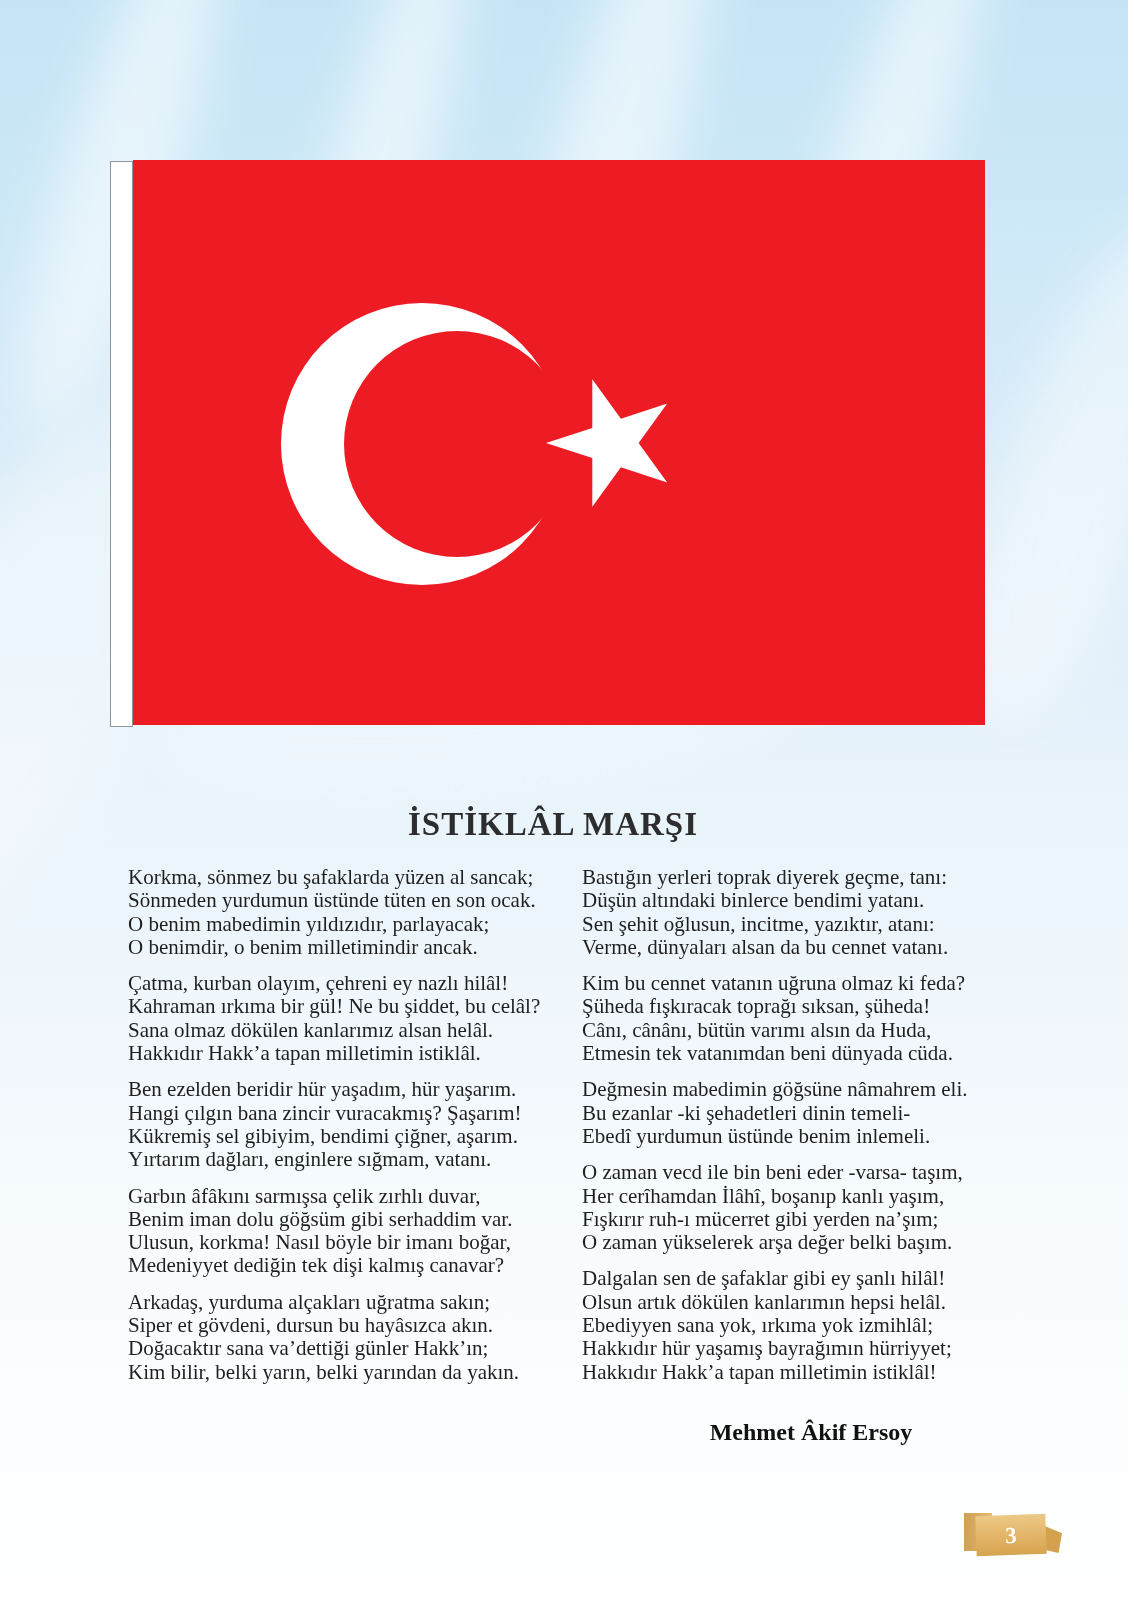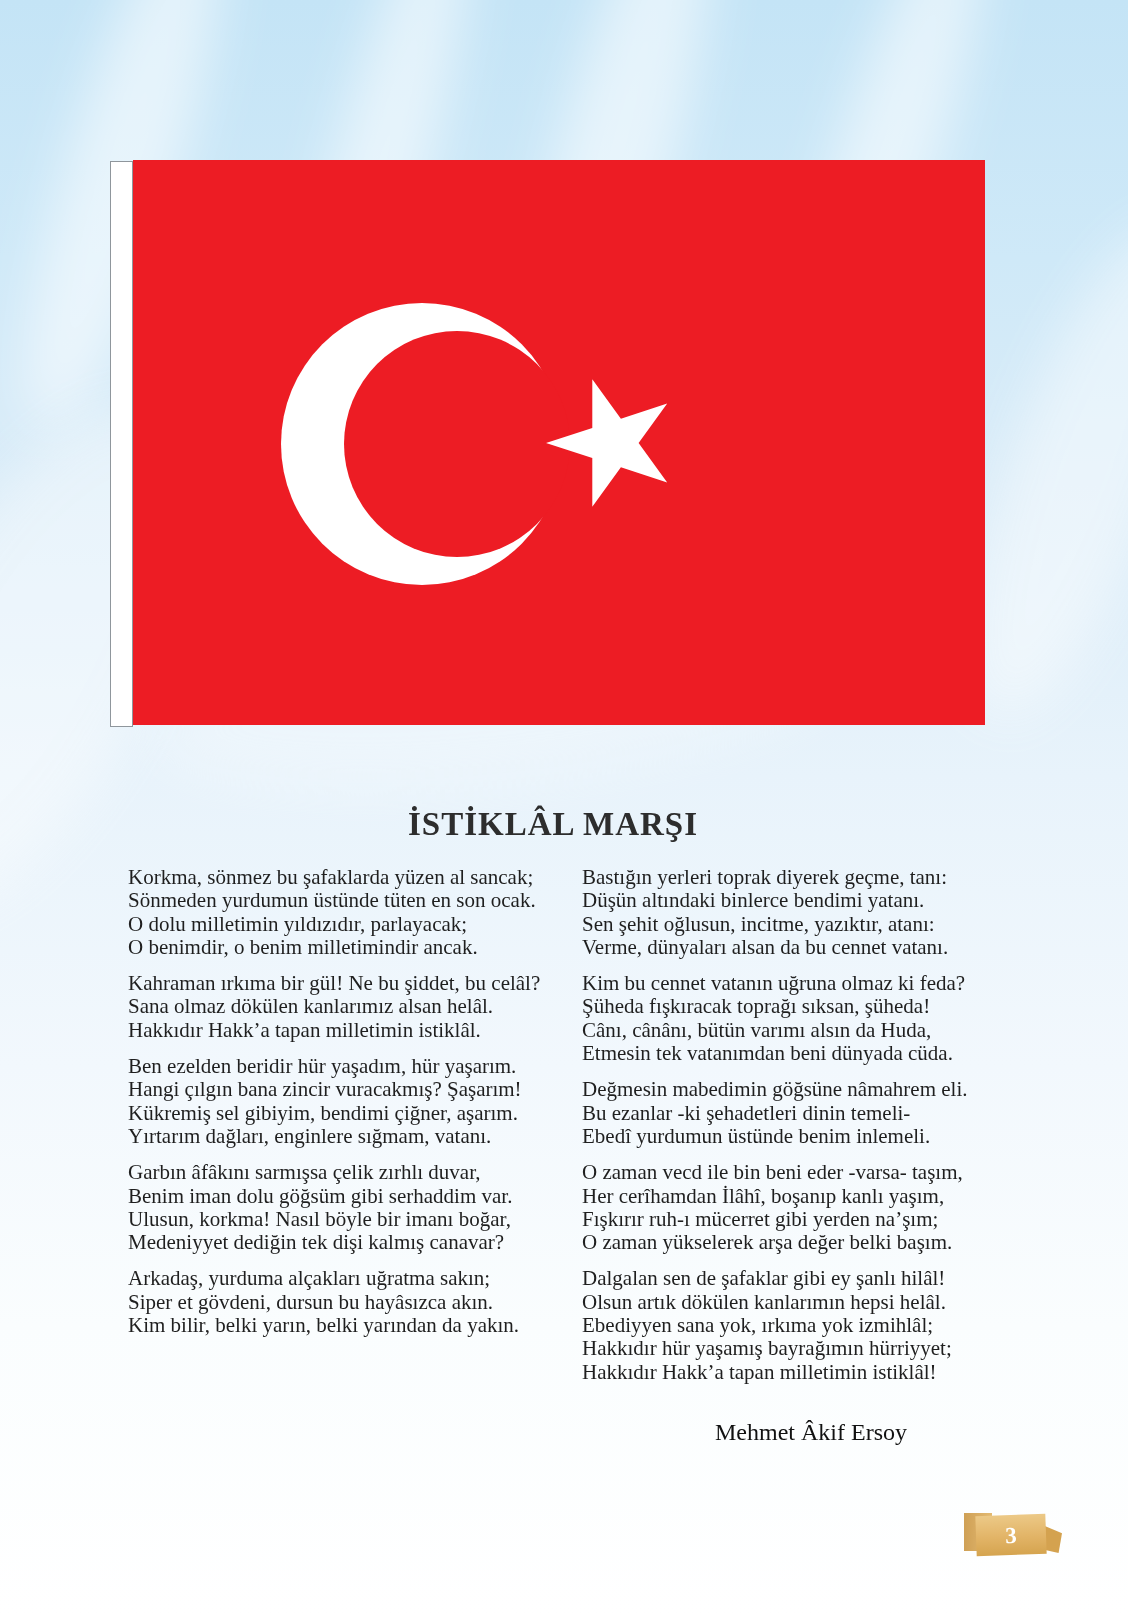--- a/index.html
+++ b/index.html
@@ -73,21 +73,21 @@
   .poem-col { width: 454px; }
   .poem-col + .poem-col { width: 458px; }
   .stanza { margin-bottom: 13px; }
   .poem-line { white-space: nowrap; }
 
   .poem-author {
     position: absolute;
     left: 582px; top: 1419px;
     width: 458px;
     text-align: center;
-    font-weight: normal;
+    font-weight: bold;
     font-size: 24px;
     color: #111;
   }
 
   
   .ribbon-back {
     position: absolute;
     left: 964px; top: 1513px;
     width: 28px; height: 38px;
     background: linear-gradient(90deg, #cfa055 0%, #e3ba72 100%);
@@ -140,43 +140,45 @@
     </svg>
   </div>
 
   <h1 class="page-title">İSTİKLÂL MARŞI</h1>
 
   <div class="poem">
       <div class="poem-col">
         <div class="stanza">
           <div class="poem-line">Korkma, sönmez bu şafaklarda yüzen al sancak;</div>
           <div class="poem-line">Sönmeden yurdumun üstünde tüten en son ocak.</div>
-          <div class="poem-line">O dolu milletimin yıldızıdır, parlayacak;</div>
+          <div class="poem-line">O benim mabedimin yıldızıdır, parlayacak;</div>
           <div class="poem-line">O benimdir, o benim milletimindir ancak.</div>
         </div>
         <div class="stanza">
+          <div class="poem-line">Çatma, kurban olayım, çehreni ey nazlı hilâl!</div>
           <div class="poem-line">Kahraman ırkıma bir gül! Ne bu şiddet, bu celâl?</div>
           <div class="poem-line">Sana olmaz dökülen kanlarımız alsan helâl.</div>
           <div class="poem-line">Hakkıdır Hakk’a tapan milletimin istiklâl.</div>
         </div>
         <div class="stanza">
           <div class="poem-line">Ben ezelden beridir hür yaşadım, hür yaşarım.</div>
           <div class="poem-line">Hangi çılgın bana zincir vuracakmış? Şaşarım!</div>
           <div class="poem-line">Kükremiş sel gibiyim, bendimi çiğner, aşarım.</div>
           <div class="poem-line">Yırtarım dağları, enginlere sığmam, vatanı.</div>
         </div>
         <div class="stanza">
           <div class="poem-line">Garbın âfâkını sarmışsa çelik zırhlı duvar,</div>
           <div class="poem-line">Benim iman dolu göğsüm gibi serhaddim var.</div>
           <div class="poem-line">Ulusun, korkma! Nasıl böyle bir imanı boğar,</div>
           <div class="poem-line">Medeniyyet dediğin tek dişi kalmış canavar?</div>
         </div>
         <div class="stanza">
           <div class="poem-line">Arkadaş, yurduma alçakları uğratma sakın;</div>
           <div class="poem-line">Siper et gövdeni, dursun bu hayâsızca akın.</div>
+          <div class="poem-line">Doğacaktır sana va’dettiği günler Hakk’ın;</div>
           <div class="poem-line">Kim bilir, belki yarın, belki yarından da yakın.</div>
         </div>
       </div>
       <div class="poem-col">
         <div class="stanza">
           <div class="poem-line">Bastığın yerleri toprak diyerek geçme, tanı:</div>
           <div class="poem-line">Düşün altındaki binlerce bendimi yatanı.</div>
           <div class="poem-line">Sen şehit oğlusun, incitme, yazıktır, atanı:</div>
           <div class="poem-line">Verme, dünyaları alsan da bu cennet vatanı.</div>
         </div>

